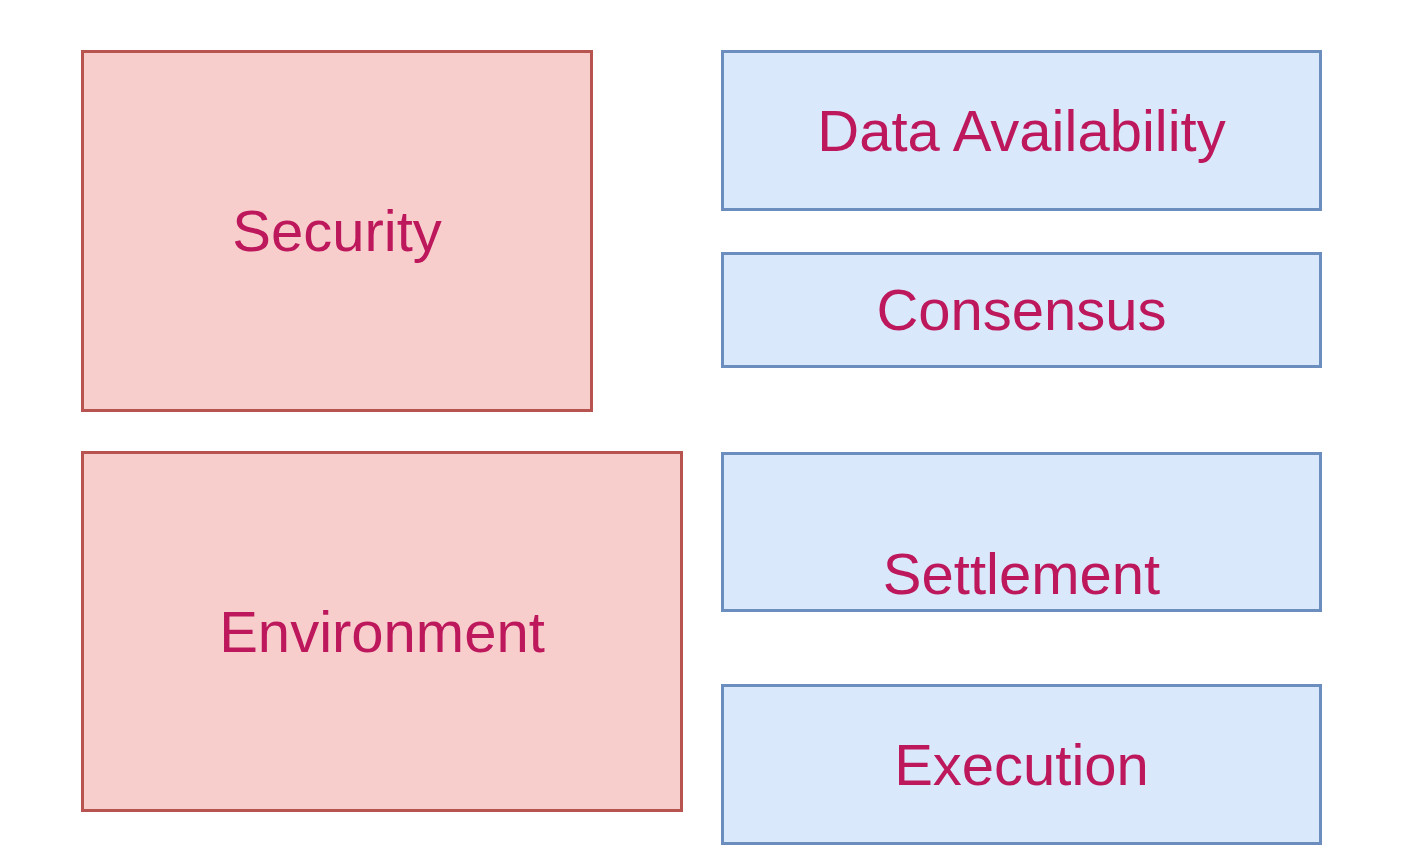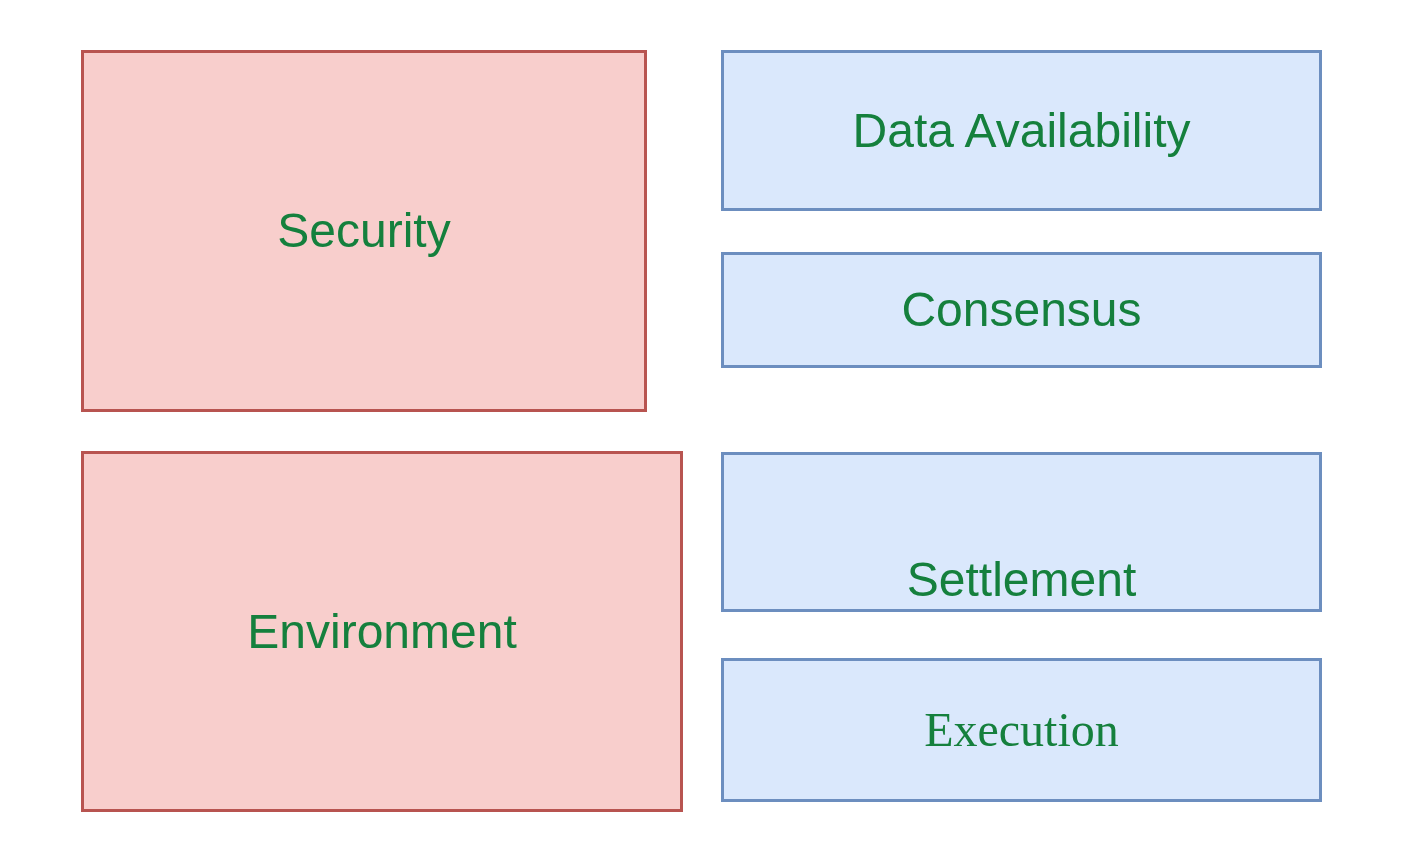--- a/index.html
+++ b/index.html
@@ -17,40 +17,40 @@
   }
   .node {
     position: absolute;
     box-sizing: border-box;
     display: flex;
     align-items: center;
     justify-content: center;
     text-align: center;
   }
   .node .label {
-    font-size: 48px;
+    font-size: 58px;
     line-height: 1.2;
-    color: #15803d;
+    color: #be185d;
     white-space: nowrap;
   }
   .node.red {
     background: #f8cecc;
     border: 3px solid #b85450;
   }
   .node.blue {
     background: #dae8fc;
     border: 3px solid #6c8ebf;
   }
   
-  #node-security     { left: 81px;  top: 50px;  width: 566px; height: 362px; }
+  #node-security     { left: 81px;  top: 50px;  width: 512px; height: 362px; }
   #node-environment  { left: 81px;  top: 451px; width: 602px; height: 361px; }
   #node-data-availability { left: 721px; top: 50px;  width: 601px; height: 161px; }
   #node-consensus    { left: 721px; top: 252px; width: 601px; height: 116px; }
   #node-settlement   { left: 721px; top: 452px; width: 601px; height: 160px; align-items: flex-end; }
-  #node-execution    { left: 721px; top: 658px; width: 601px; height: 144px; font-family: Liberation Serif, serif; }
+  #node-execution    { left: 721px; top: 684px; width: 601px; height: 161px; }
 </style>
 </head>
 <body>
 
 <div class="canvas">
 
   <div class="node red" id="node-security">
     <span class="label">Security</span>
   </div>
 

